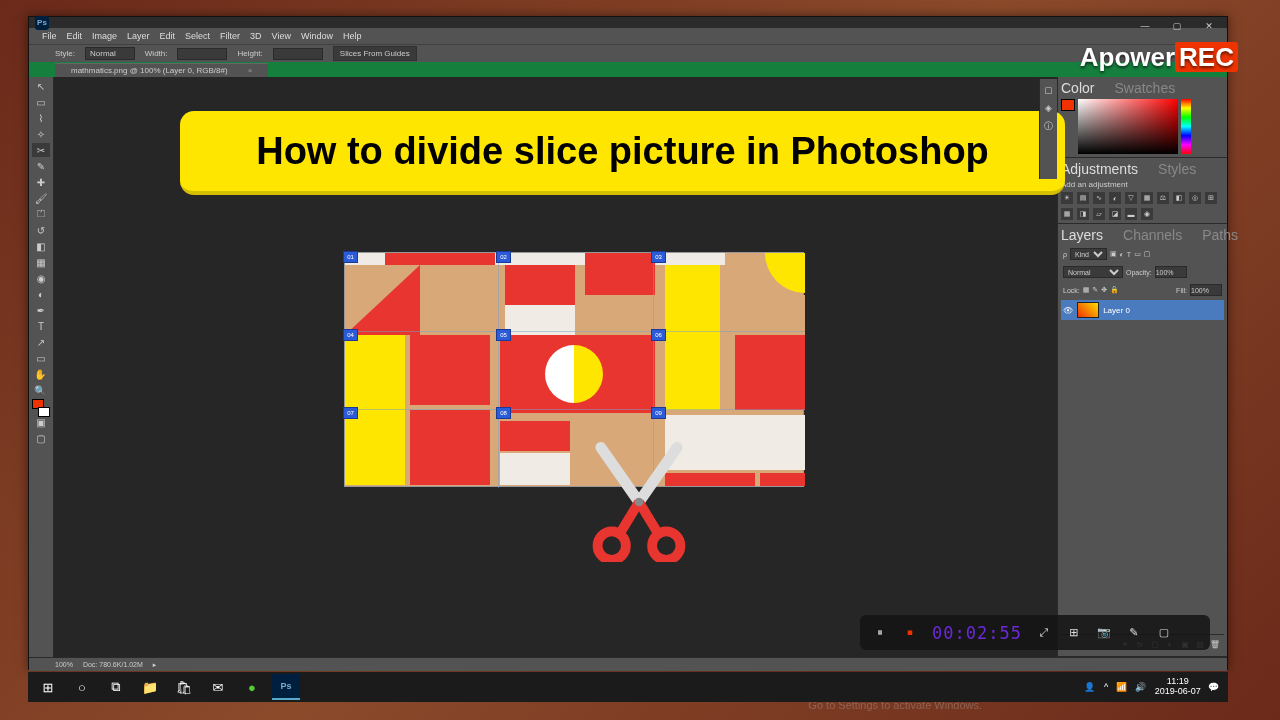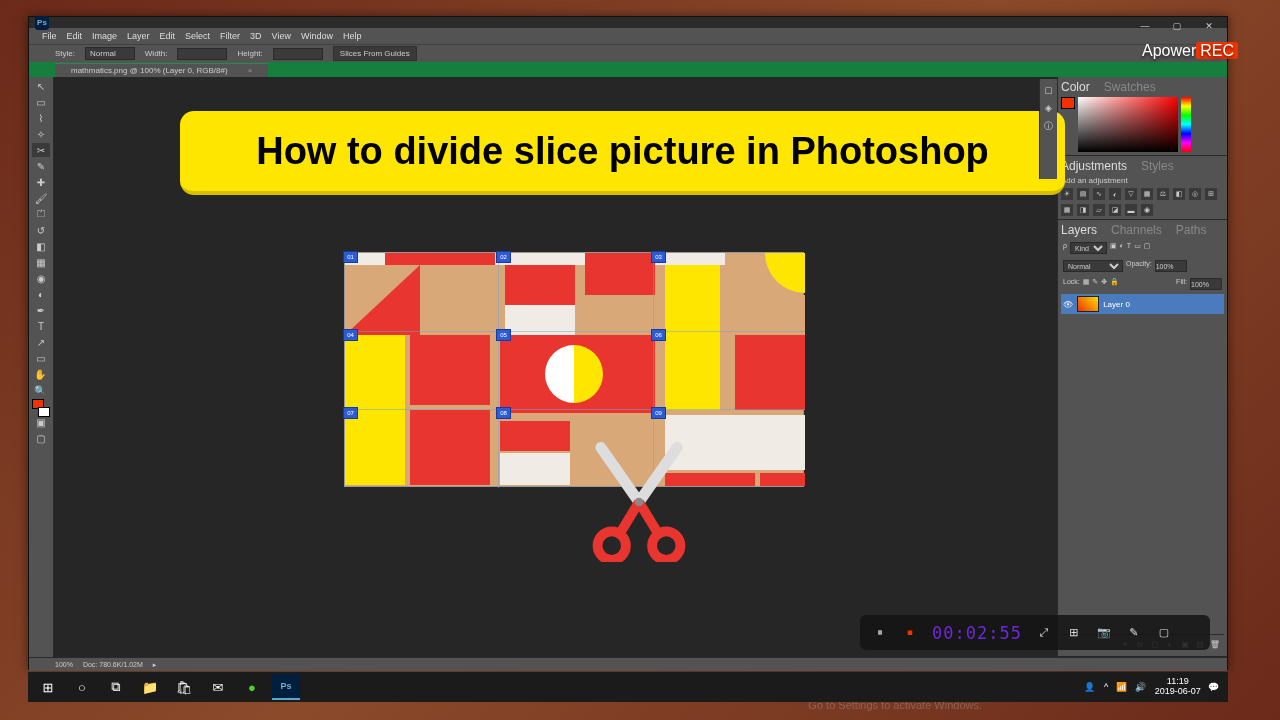--- a/index.html
+++ b/index.html
@@ -19,52 +19,52 @@
 .ps-body { display: flex; height: 580px; }
 .ps-toolbar { width: 25px; background: #535353; border-right: 1px solid #2a2a2a; display: flex; flex-direction: column; align-items: center; padding-top: 2px; gap: 2px; }
 .tool { width: 18px; height: 14px; display: flex; align-items: center; justify-content: center; color: #ccc; font-size: 10px; cursor: default; }
 .tool.active { background: #3a3a3a; }
 .tool-color { width: 18px; height: 14px; position: relative; }
 .tool-color .fg { position: absolute; width: 12px; height: 10px; background: #e30; border: 1px solid #000; top: 0; left: 0; }
 .tool-color .bg { position: absolute; width: 12px; height: 10px; background: #fff; border: 1px solid #000; bottom: -4px; right: 0; }
 .ps-canvas { flex: 1; background: #262626; position: relative; }
 .ps-right { width: 170px; background: #535353; border-left: 1px solid #2a2a2a; font-size: 8px; color: #ccc; display: flex; flex-direction: column; }
 .panel { border-bottom: 1px solid #2a2a2a; padding: 3px; }
-.panel-tabs { display: flex; gap: 14px; font-size: 12px; margin-bottom: 3px; }
+.panel-tabs { display: flex; gap: 20px; font-size: 14px; margin-bottom: 3px; }
 .panel-tabs span { color: #888; }
 .panel-tabs .act { color: #ddd; }
 .color-picker { display: flex; gap: 3px; }
 .cp-main { width: 100px; height: 55px; background: linear-gradient(to right, #fff, #f00); position: relative; }
 .cp-main::after { content: ''; position: absolute; inset: 0; background: linear-gradient(to bottom, transparent, #000); }
 .cp-hue { width: 10px; height: 55px; background: linear-gradient(to bottom, #f00, #ff0, #0f0, #0ff, #00f, #f0f, #f00); }
 .cp-fg { width: 14px; height: 12px; background: #e30; border: 1px solid #000; }
 .adj-icons { display: flex; flex-wrap: wrap; gap: 4px; margin-top: 3px; }
 .adj-icons span { width: 12px; height: 12px; background: #3a3a3a; display: flex; align-items: center; justify-content: center; font-size: 7px; }
 .layers-panel { flex: 1; display: flex; flex-direction: column; }
 .layer-controls { font-size: 7px; }
-.layer-row { display: flex; align-items: flex-start; padding: 2px; gap: 3px; margin-bottom: 2px; }
+.layer-row { display: flex; align-items: center; padding: 2px; gap: 3px; margin-bottom: 2px; }
 .layer-row select, .layer-row input { background: #3a3a3a; border: 1px solid #2a2a2a; color: #ccc; font-size: 7px; height: 12px; }
 .layer-item { background: #4a7bbf; display: flex; align-items: center; padding: 2px; gap: 4px; color: #fff; font-size: 8px; }
 .layer-thumb { width: 22px; height: 16px; background: linear-gradient(45deg, #e30, #fd0); border: 1px solid #222; }
 .ps-status { height: 14px; background: #535353; border-top: 1px solid #2a2a2a; display: flex; align-items: center; font-size: 7px; color: #ccc; padding-left: 26px; gap: 10px; }
 .hero { position: absolute; left: 126px; top: 34px; width: 885px; height: 84px; background: #ffe600; border-radius: 14px; border-bottom: 4px solid #d4c000; display: flex; align-items: center; justify-content: center; font-size: 38px; font-weight: bold; color: #000; }
 .slice-area { position: absolute; left: 290px; top: 175px; width: 460px; height: 235px; }
 .slice-img { position: absolute; inset: 0; border: 1px solid #999; background: #d8a878; }
 .cell { position: absolute; }
 .s-red { background: #e8352f; }
 .s-yel { background: #ffe600; }
 .s-wht { background: #f0ece5; }
 .s-wood { background: #d8a878; }
 .slice-line { position: absolute; background: rgba(120,160,200,0.5); }
 .slice-box { position: absolute; width: 15px; height: 12px; background: #2b5bd6; border: 1px solid #1a3a99; color: #fff; font-size: 6px; display: flex; align-items: center; justify-content: center; }
 .scissors { position: absolute; left: 530px; top: 365px; width: 110px; height: 120px; pointer-events: none; }
 .rec-bar { position: absolute; left: 860px; top: 615px; width: 350px; height: 35px; background: rgba(20,20,20,0.85); border-radius: 6px; display: flex; align-items: center; gap: 14px; padding: 0 12px; color: #ddd; font-size: 11px; }
 .rec-bar .rico { width: 16px; height: 16px; display: flex; align-items: center; justify-content: center; cursor: default; }
 .rec-time { font-family: "Segoe UI", monospace; font-size: 17px; color: #6d28d9; letter-spacing: 1px; }
-.watermark { position: absolute; right: 42px; top: 42px; font-size: 16px; font-weight: normal; color: #fff; text-shadow: 0 2px 3px rgba(0,0,0,.6); }
+.watermark { position: absolute; right: 42px; top: 42px; font-size: 26px; font-weight: bold; color: #fff; text-shadow: 0 2px 3px rgba(0,0,0,.6); }
 .watermark .rec { background: #e30; color: #fff; padding: 0 4px; border-radius: 3px; }
 .activate { position: absolute; right: 75px; top: 610px; color: rgba(200,200,200,0.3); font-size: 11px; text-align: right; }
 .taskbar { position: absolute; left: 28px; bottom: 18px; width: 1200px; height: 30px; background: #1b1b1b; display: flex; align-items: center; }
 .tb-left { display: flex; align-items: center; gap: 6px; padding-left: 6px; }
 .tb-item { width: 28px; height: 26px; display: flex; align-items: center; justify-content: center; color: #fff; font-size: 13px; }
 .tb-item.active { border-bottom: 2px solid #5ac; }
 .tb-right { margin-left: auto; display: flex; align-items: center; gap: 8px; padding-right: 8px; color: #fff; font-size: 9px; }
 .tb-clock { text-align: center; line-height: 1.1; }
 .win-ctrl { position: absolute; right: 4px; top: 2px; display: flex; gap: 4px; }
 .win-ctrl span { width: 28px; height: 14px; display: flex; align-items: center; justify-content: center; color: #ccc; font-size: 9px; }

